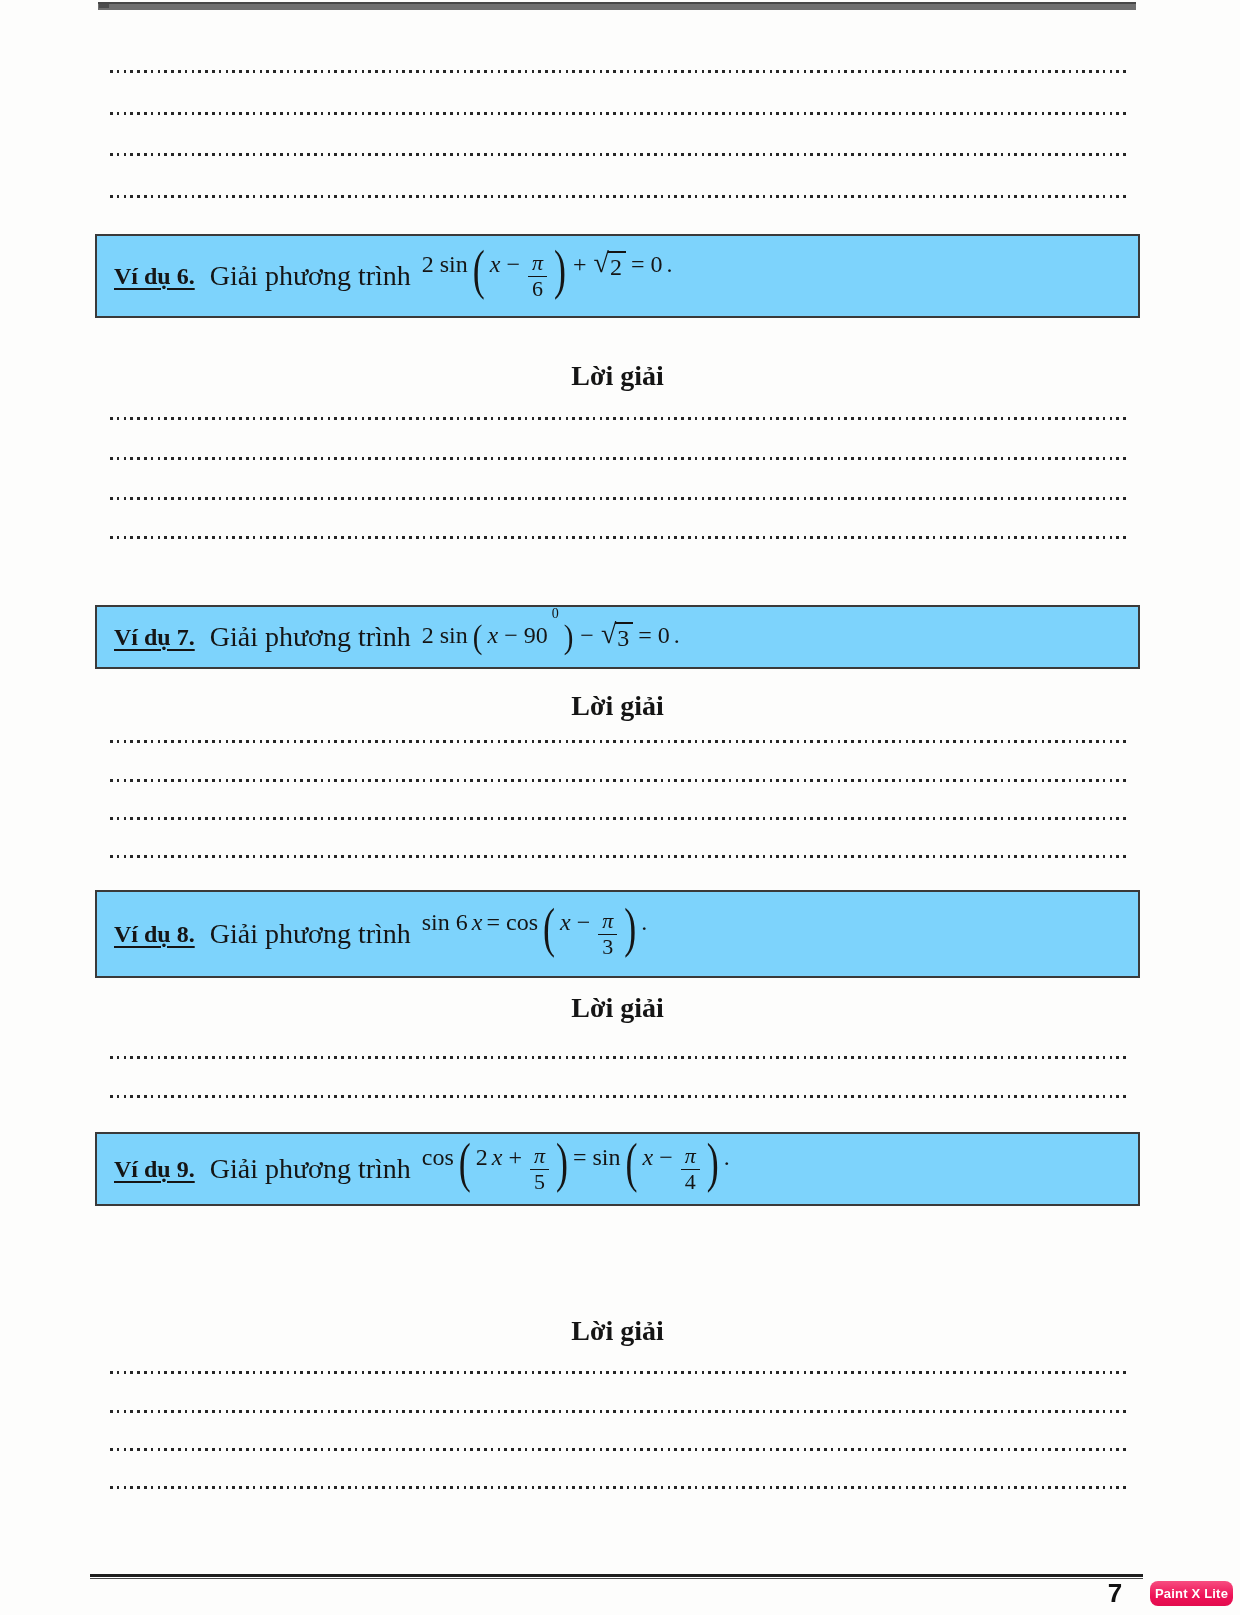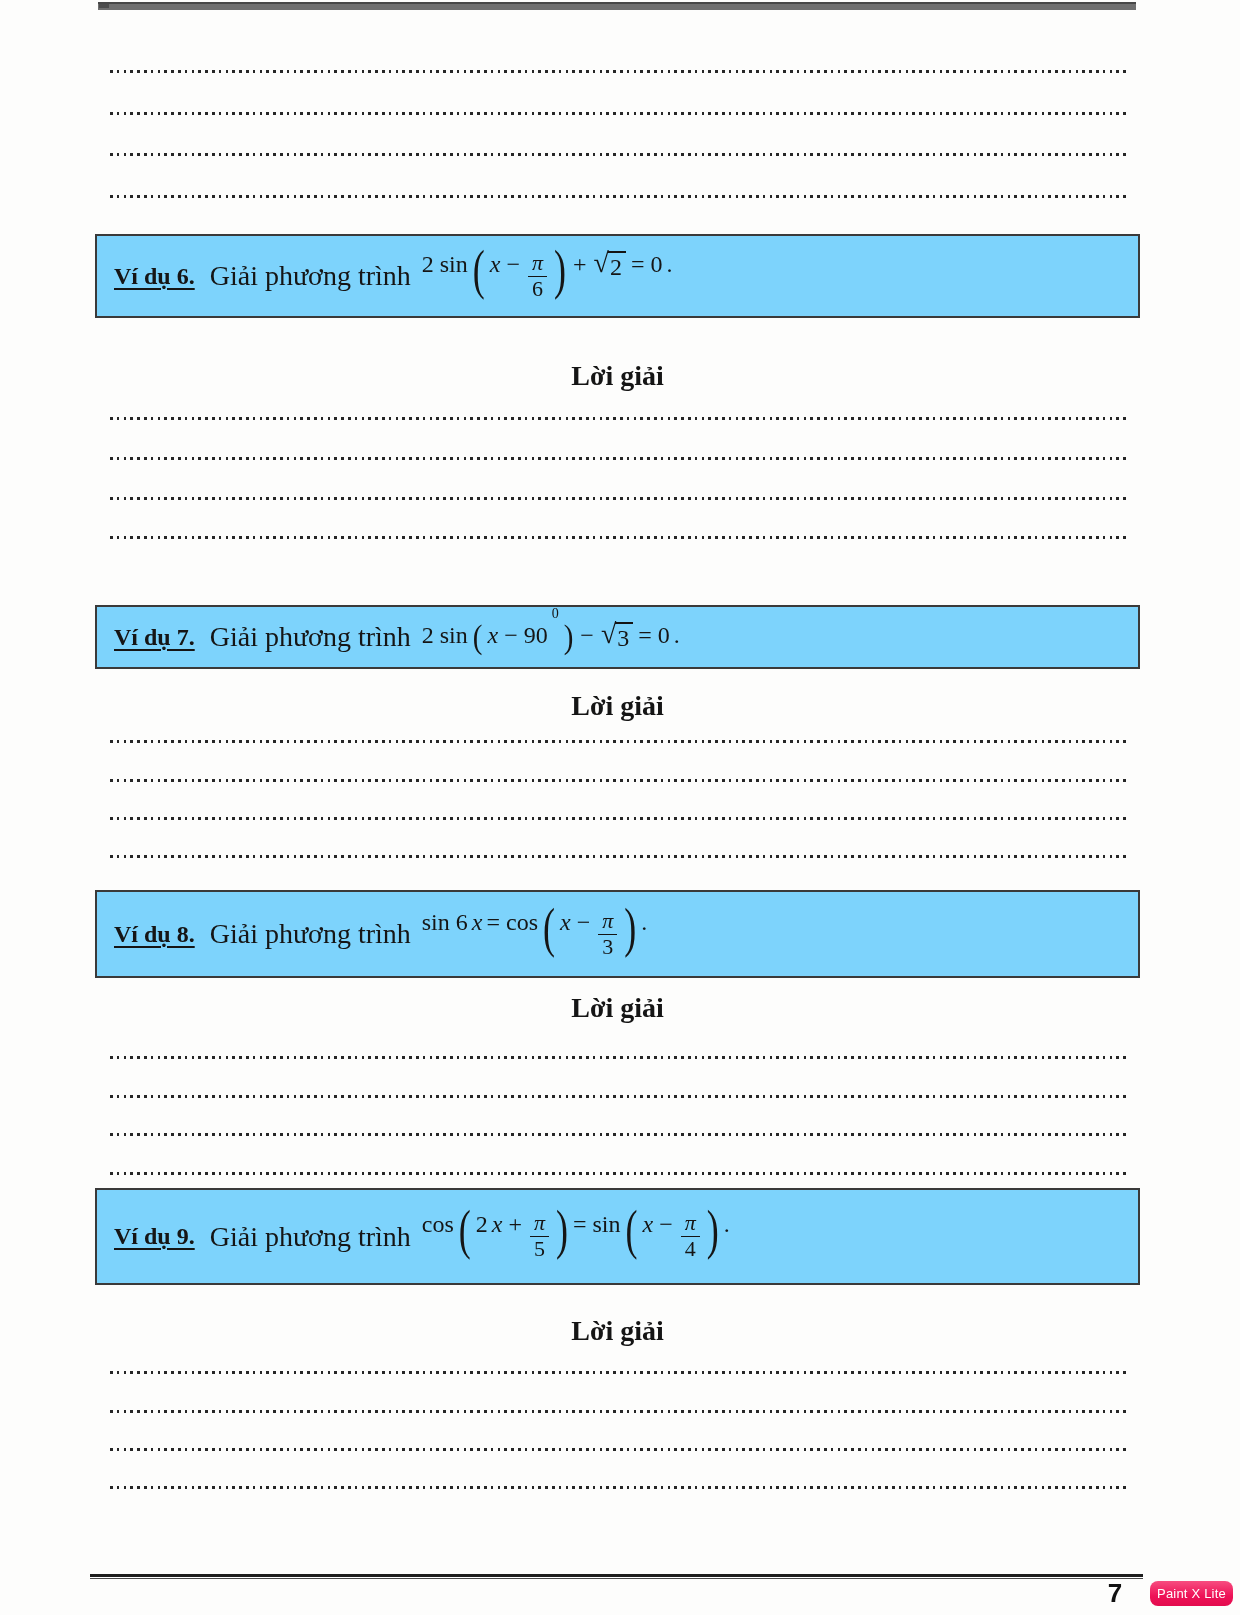--- a/index.html
+++ b/index.html
@@ -66,21 +66,21 @@
   .page-number{
     position:absolute;left:1098px;top:1578px;width:34px;text-align:center;
     font-family:"Liberation Sans","DejaVu Sans",sans-serif;
     font-weight:bold;font-size:26px;color:#111;
   }
   .badge{
     position:absolute;left:1150px;top:1581px;width:83px;height:25px;
     border-radius:8px;
     background:linear-gradient(180deg,#f74d80 0%,#ee1257 60%,#e30c4e 100%);
     color:#ffffff;font-family:"Liberation Sans","DejaVu Sans",sans-serif;
-    font-weight:normal;font-size:13px;letter-spacing:0.2px;
+    font-weight:bold;font-size:13px;letter-spacing:0.2px;
     display:flex;align-items:center;justify-content:center;
     cursor:pointer;
   }
 </style>
 </head>
 <body>
 
 <div>
 
   <div class="topbar"></div>
@@ -167,21 +167,21 @@
     </span>
   </div>
 
   <div class="loi-giai" style="top:992px">Lời giải</div>
 
   <div class="dotline" style="top:1056px"></div>
   <div class="dotline" style="top:1095px"></div>
   <div class="dotline" style="top:1133px"></div>
   <div class="dotline" style="top:1172px"></div>
 
-  <div class="example-box" style="top:1188px;height:97px">
+  <div class="example-box" style="top:1132px;height:74px">
     <span class="ex-label">Ví dụ 9.</span>
     <span class="ex-intro">Giải phương trình</span>
     <span class="eq">
       <span>cos</span>
       <span class="bigp">(</span>
       <span>2</span>
         <span class="var">x</span>
       <span class="op">+</span>
       <span class="frac">
         <span class="num">π</span>

